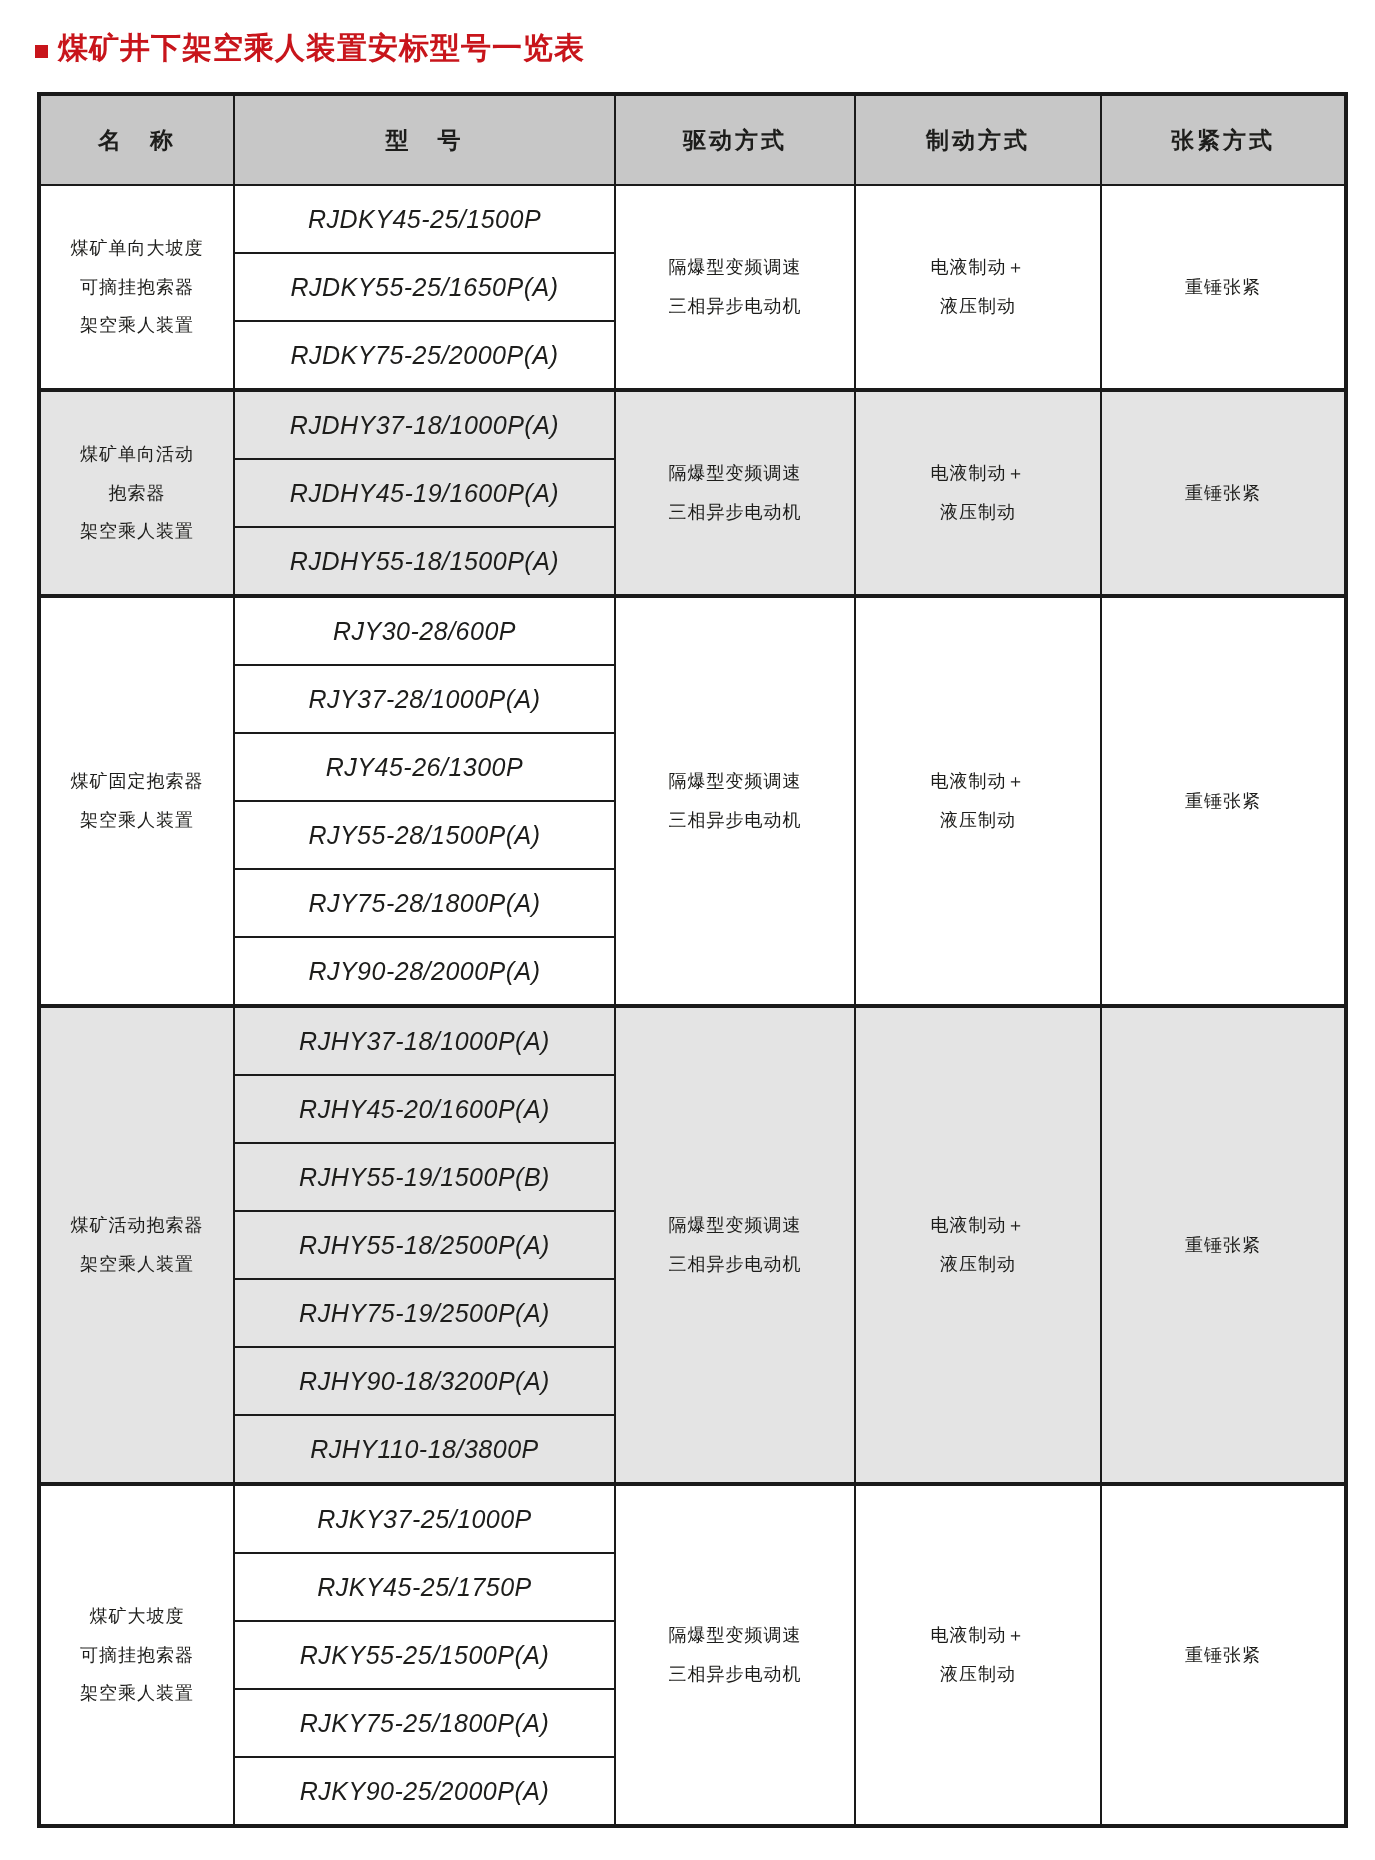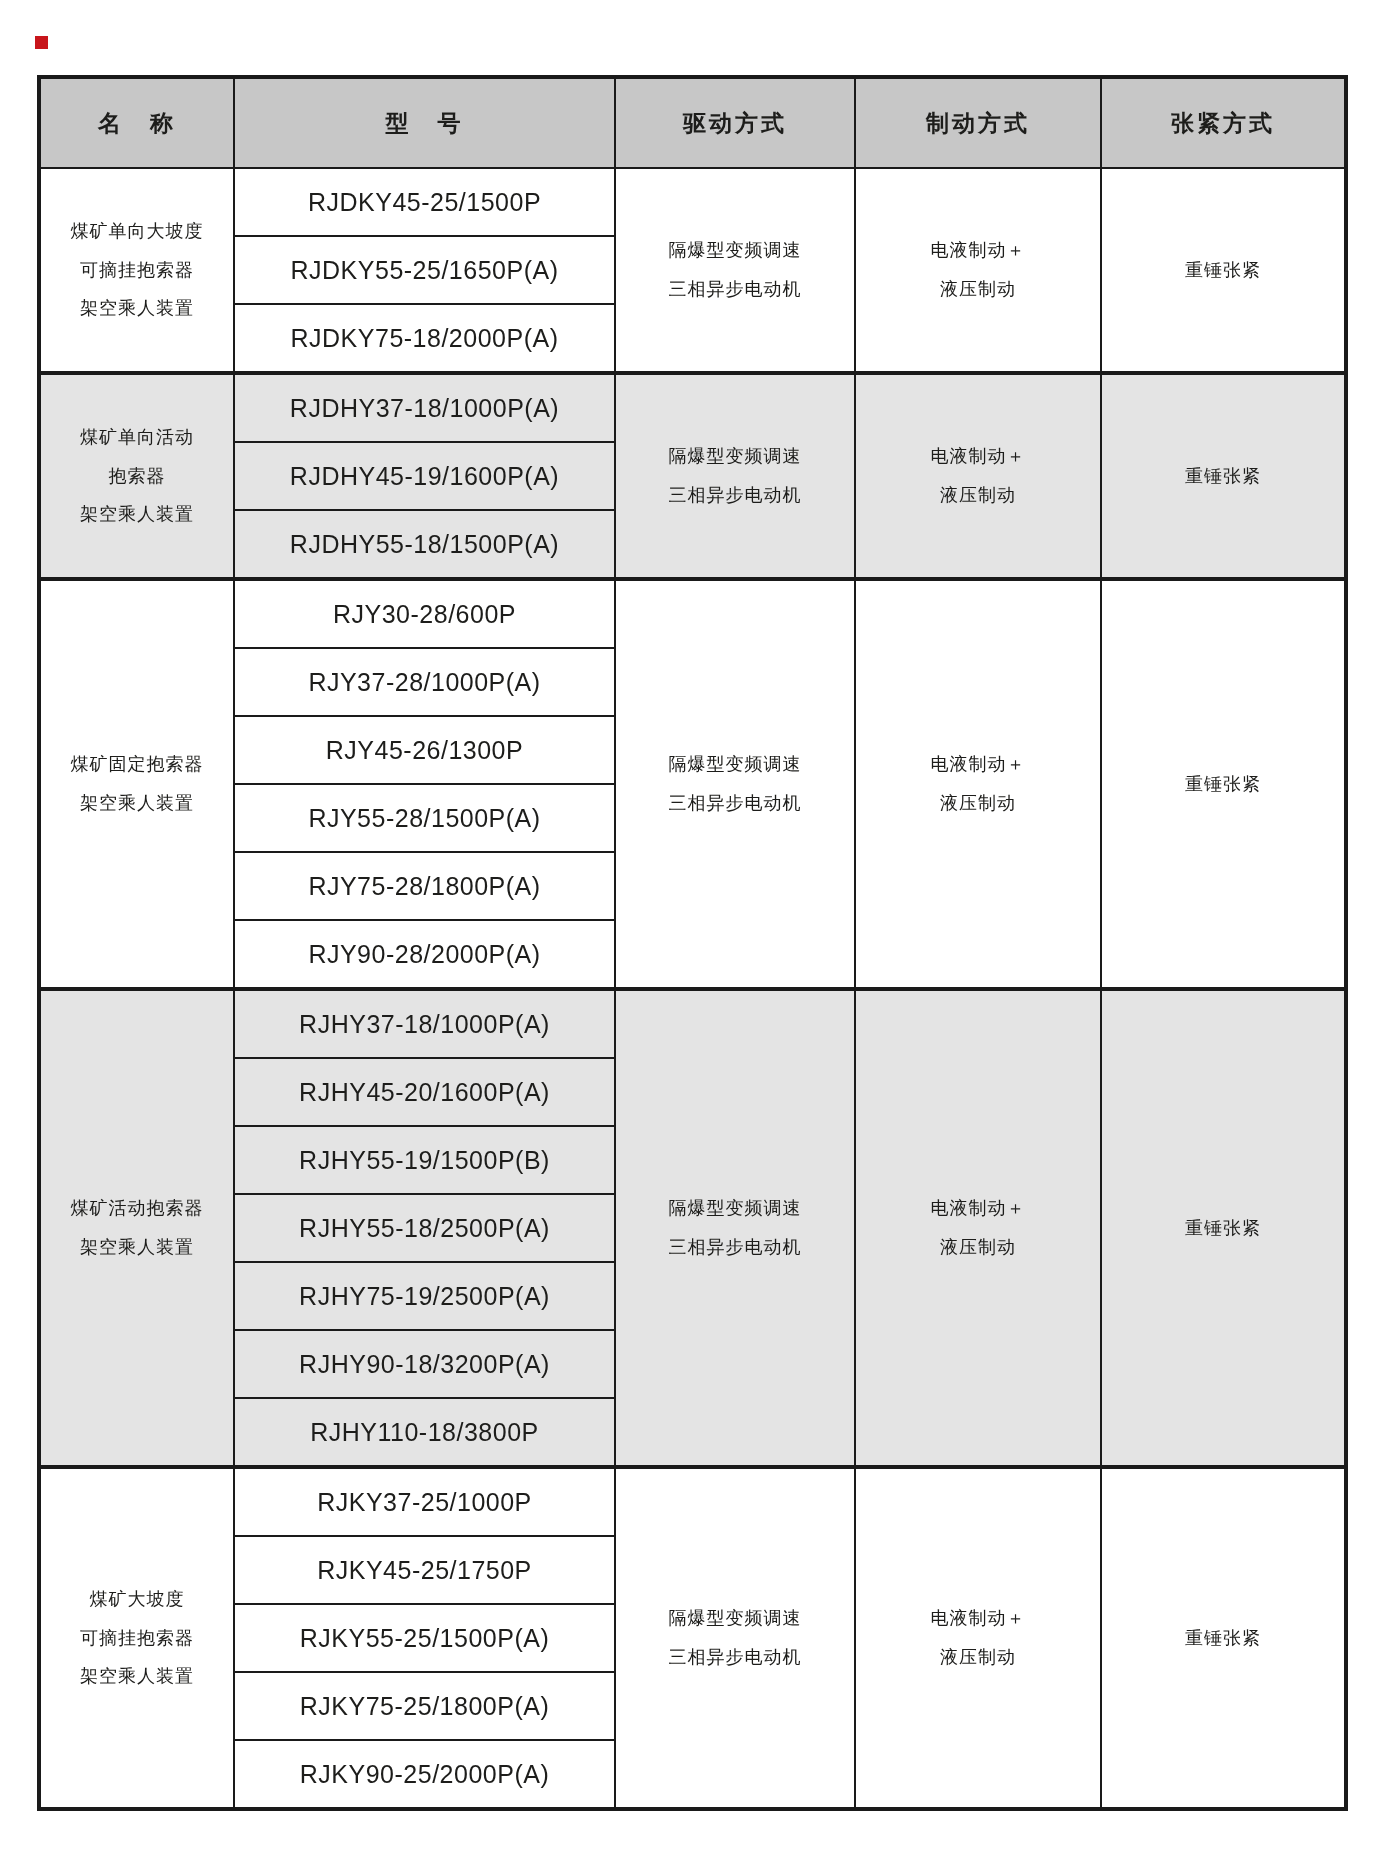--- a/index.html
+++ b/index.html
@@ -48,37 +48,39 @@
     height:88px;
     font-size:23px;font-weight:bold;
     letter-spacing:3px;
     border-bottom:4px solid var(--border-color);
   }
   td.model{
     height:66px;
     font-size:25px;
     letter-spacing:0.5px;
     white-space:nowrap;
+    font-style:italic;
   }
   td.cn{
     font-size:18px;
     line-height:2.15;
     letter-spacing:1px;
     white-space:pre-line;
   }
   tbody.striped td{background:var(--stripe-bg);}
   tr.g-end > td, td.span-cell.g-last{
     border-bottom:4px solid var(--border-color);
   }
 </style>
 </head>
 <body>
 
 <div class="title-row">
   <span class="title-bullet"></span>
+  <h1 class="page-title">煤矿井下架空乘人装置安标型号一览表</h1>
 </div>
 
 <table class="spec">
   <colgroup>
     <col style="width:195px">
       <col style="width:381px">
       <col style="width:240px">
       <col style="width:246px">
       <col style="width:245px">
   </colgroup>
@@ -101,21 +103,21 @@
       <td class="cn span-cell g-last" rowspan="3">隔爆型变频调速
 三相异步电动机</td>
       <td class="cn span-cell g-last" rowspan="3">电液制动＋
 液压制动</td>
       <td class="cn span-cell g-last" rowspan="3">重锤张紧</td>
     </tr>
     <tr>
         <td class="model">RJDKY55-25/1650P(A)</td>
       </tr>
     <tr class="g-end">
-        <td class="model">RJDKY75-18/2000P(A)</td>
+        <td class="model">RJDKY75-25/2000P(A)</td>
       </tr>
   </tbody>
 
   <tbody class="striped">
     <tr>
       <td class="cn span-cell g-last" rowspan="3">煤矿单向活动
 抱索器
 架空乘人装置</td>
       <td class="model">RJDHY37-18/1000P(A)</td>
       <td class="cn span-cell g-last" rowspan="3">隔爆型变频调速

